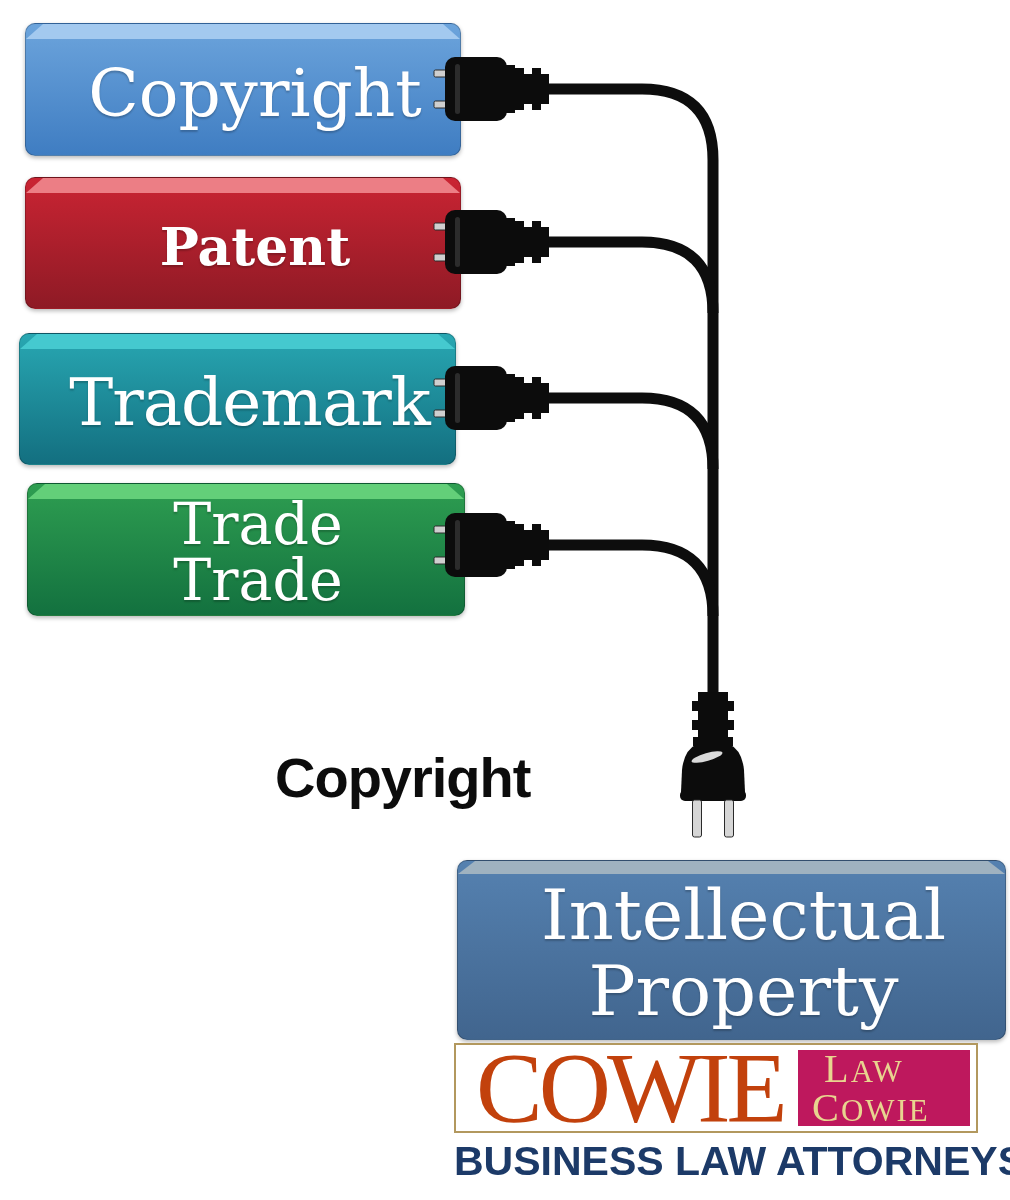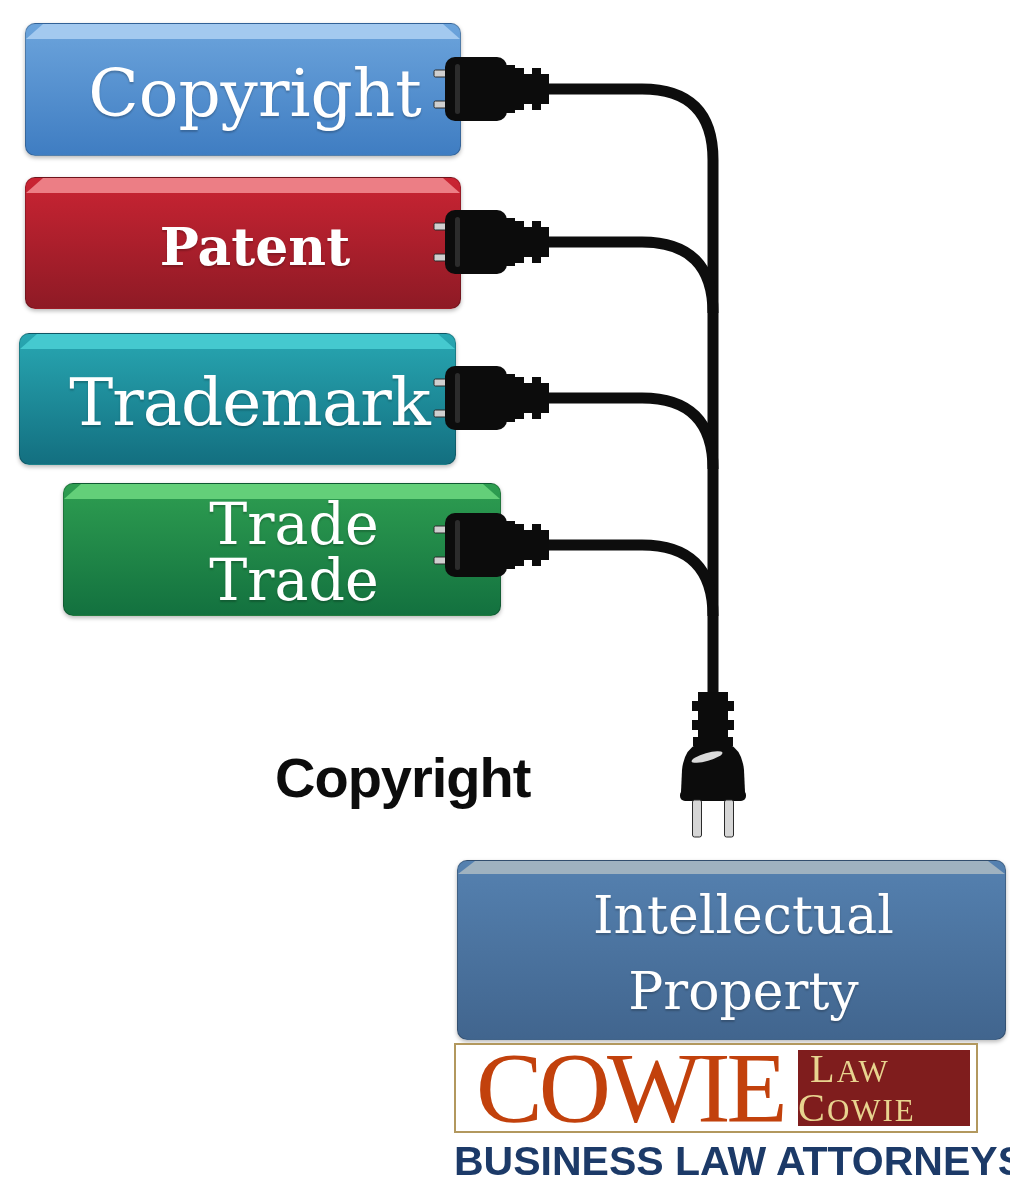--- a/index.html
+++ b/index.html
@@ -31,51 +31,51 @@
   .node-copyright .lbl{font-size:66px;}
   .node-patent{left:25px;top:177px;width:410px;height:130px;
     background:linear-gradient(#ca2433,#8e1a25);}
   .node-patent .band{background:#ec7e85;}
   .node-patent .lbl{font-size:52px;font-weight:bold;}
   .node-trademark{left:19px;top:333px;width:411px;height:130px;
     background:linear-gradient(#28a7b2,#136f80);align-items:center;}
   .node-trademark .band{background:#45c9cf;}
   .node-trademark .lbl{font-size:66px;letter-spacing:-1px;}
   .node-trade-secret{left:27px;top:483px;width:412px;height:131px;
-    background:linear-gradient(#2e9e51,#13713f);margin-left:36px;}
+    background:linear-gradient(#2e9e51,#13713f);}
   .node-trade-secret .band{background:#63cf79;}
   .node-trade-secret .lbl{font-size:57px;line-height:56px;padding-top:4px;}
   
   .center-label{position:absolute;color:#0c0c0c;
     font-family:"Liberation Sans",sans-serif;font-weight:bold;
     font-size:56px;line-height:1;letter-spacing:-1px;}
   .lic1{left:108px;top:672px;}
   .lic2{left:275px;top:750px;}
   
   .wiring{position:absolute;left:0;top:0;}
   
   .node-ip{left:457px;top:860px;width:523px;height:178px;
     background:linear-gradient(#5581b0,#41658e);}
   .node-ip .band{background:#9fb2c0;height:13px;}
-  .node-ip .lbl{font-size:52px;line-height:76px;padding-top:6px;}
+  .node-ip .lbl{font-size:70px;line-height:76px;padding-top:6px;}
   
   .logo-box{
     position:absolute;left:454px;top:1043px;width:524px;height:90px;
     background:#fff;border:2px solid #b2985e;box-sizing:border-box;
     display:flex;align-items:center;justify-content:space-between;
   }
   .cowie{
     font-family:"Liberation Serif",serif;color:#c2410c;
     font-size:100px;letter-spacing:-4px;line-height:.78;
     margin-left:20px;white-space:nowrap;
   }
   .law-badge{
-    width:172px;height:76px;background:#7f1d1d;margin-right:6px;
+    width:172px;height:76px;background:#be185d;margin-right:6px;
     display:flex;flex-direction:column;justify-content:center;
-    box-sizing:border-box;flex:none;
+    box-sizing:border-box;padding-left:14px;flex:none;
   }
   .law-badge span{
     display:block;font-family:"Liberation Serif",serif;color:#e8d48f;
     font-size:31px;line-height:.98;letter-spacing:2px;white-space:nowrap;
   }
   .law-badge span::first-letter{font-size:1.3em;}
   .badge-l1{margin-left:12px;}
   .tagline{
     position:absolute;left:454px;top:1141px;width:524px;text-align:center;
     font-family:"Liberation Sans",sans-serif;font-weight:600;

